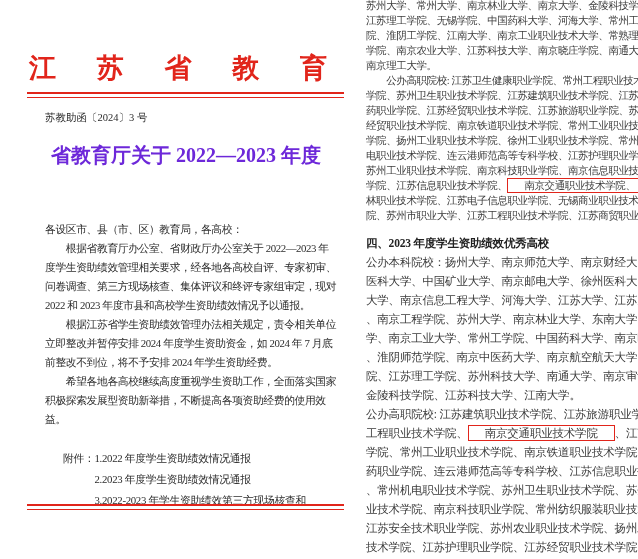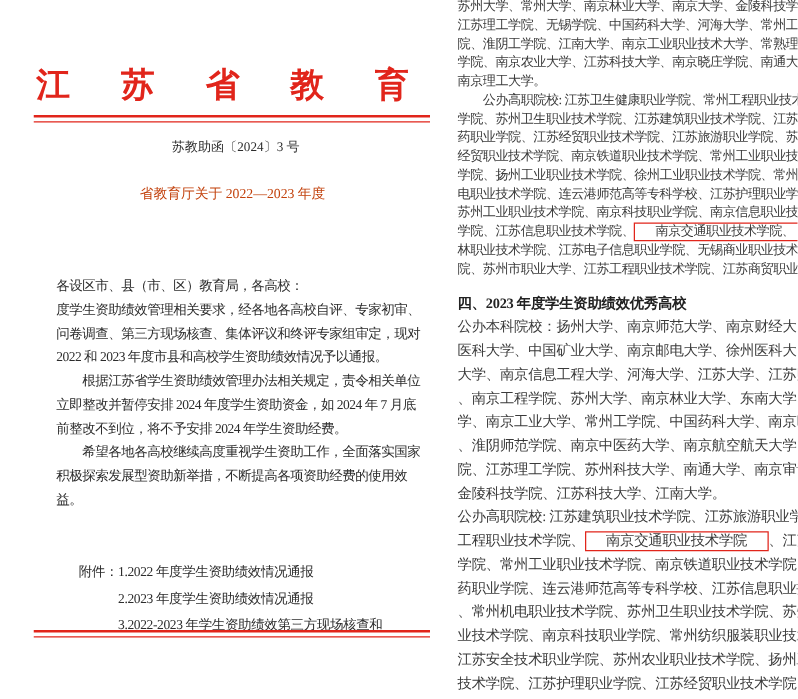--- a/index.html
+++ b/index.html
@@ -14,24 +14,24 @@
   
   .agency{
     position:absolute;left:12px;width:330px;top:50px;
     color:#e1251b;font-size:27px;font-weight:bold;text-align:center;
     letter-spacing:17px;text-indent:17px;white-space:nowrap;
   }
   .dline{position:absolute;left:27px;width:317px;height:3px;
     border-top:2.5px solid #e1251b;border-bottom:1.5px solid #e1251b;}
   #head-rule{top:92px;}
   #foot-rule{top:504px;}
-  .docnum{position:absolute;left:45px;width:287px;top:111px;text-align:center;
+  .docnum{position:absolute;left:45px;width:287px;top:111px;text-align:left;
     font-size:10.5px;color:#2c2c2c;white-space:nowrap;}
   .doc-title{position:absolute;left:12px;width:348px;top:145px;text-align:center;
-    font-size:11px;font-weight:normal;color:#c2410c;line-height:21px;white-space:nowrap;}
+    font-size:20px;font-weight:bold;color:#6d28d9;line-height:21px;white-space:nowrap;}
   .left-body{position:absolute;left:45px;top:196px;width:292px;
     font-size:10.8px;line-height:19px;color:#2c2c2c;letter-spacing:-0.4px;margin-top:24px;}
   .left-attach{position:absolute;left:63px;top:448px;
     font-size:10.8px;line-height:21px;color:#2c2c2c;letter-spacing:-0.3px;}
 
   
   .sec3{position:absolute;left:12px;top:-2px;width:275px;
     font-size:10.5px;line-height:15px;color:#3a3a3a;letter-spacing:-0.4px;}
   .sec4{position:absolute;left:12px;top:234px;width:280px;
     font-size:11.5px;line-height:19px;color:#3a3a3a;letter-spacing:-0.2px;}
@@ -44,20 +44,21 @@
 
 <div id="left-page" class="page">
   <div class="agency">江 苏 省 教 育 厅</div>
   <div class="dline" id="head-rule"></div>
   <div class="docnum">苏教助函〔2024〕3 号</div>
   <div class="doc-title">
     <div>省教育厅关于 2022—2023 年度</div>
   </div>
   <div class="left-body">
       <div class="tline">各设区市、县（市、区）教育局，各高校：</div>
+      <div class="tline">　　根据省教育厅办公室、省财政厅办公室关于 2022—2023 年</div>
       <div class="tline">度学生资助绩效管理相关要求，经各地各高校自评、专家初审、</div>
       <div class="tline">问卷调查、第三方现场核查、集体评议和终评专家组审定，现对</div>
       <div class="tline">2022 和 2023 年度市县和高校学生资助绩效情况予以通报。</div>
       <div class="tline">　　根据江苏省学生资助绩效管理办法相关规定，责令相关单位</div>
       <div class="tline">立即整改并暂停安排 2024 年度学生资助资金，如 2024 年 7 月底</div>
       <div class="tline">前整改不到位，将不予安排 2024 年学生资助经费。</div>
       <div class="tline">　　希望各地各高校继续高度重视学生资助工作，全面落实国家</div>
       <div class="tline">积极探索发展型资助新举措，不断提高各项资助经费的使用效</div>
       <div class="tline">益。</div>
     </div>

